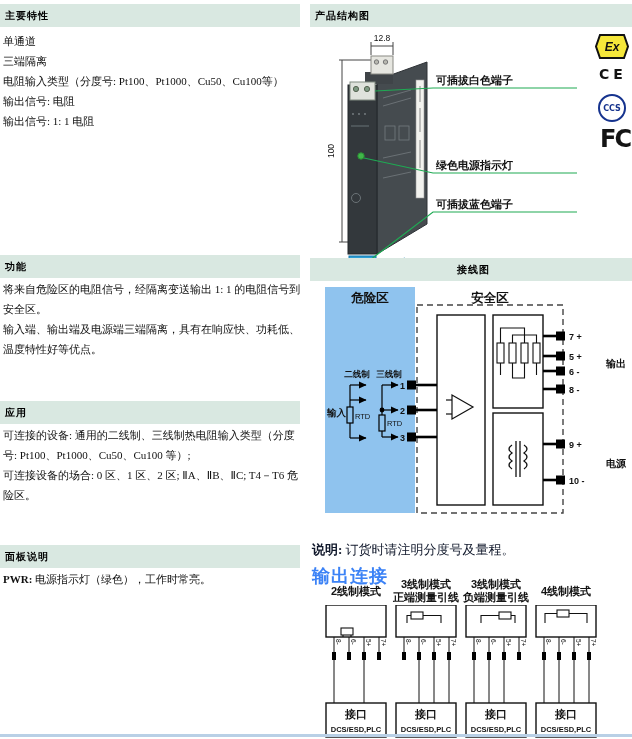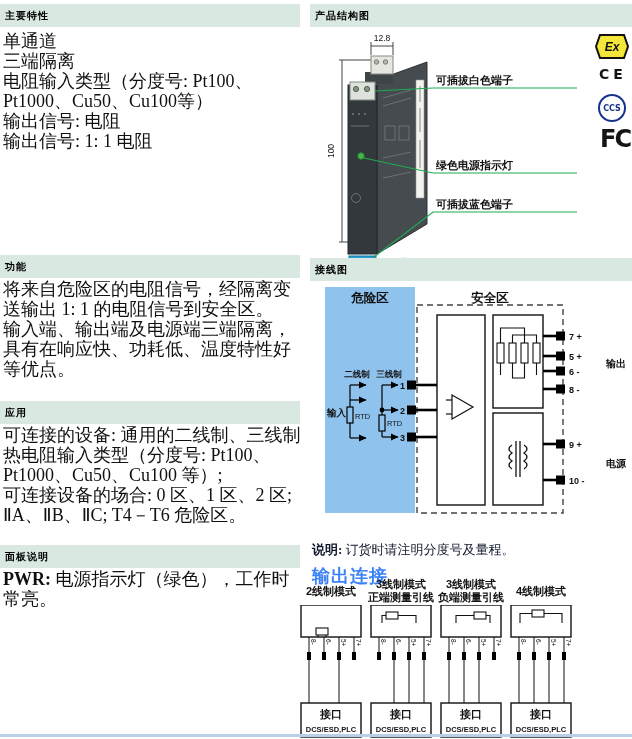--- a/index.html
+++ b/index.html
@@ -1,34 +1,34 @@
 <!DOCTYPE html>
 <html style="--header-bg: #d9e8e1; --hazard-blue: #8fc3ee; --callout-green: #1faa53; --terminal-blue: #2e9fd6; --led-green: #41b649; --ex-yellow: #f5e73a; --bottom-rule: #b9d0e6;"><head>
 <meta charset="utf-8">
 <style>
   html,body{margin:0;padding:0;background:#fff;}
   #page{position:relative;width:632px;height:739px;background:#fff;overflow:hidden;
         font-family:"Liberation Serif",serif;color:#111;}
   .bar{position:absolute;height:23px;box-sizing:border-box;background:var(--header-bg,#d9e8e1);
        font-weight:bold;font-size:10px;line-height:23px;padding-left:5px;color:#000;
        font-family:"Liberation Serif",serif;letter-spacing:1px;}
-  .btxt{position:absolute;font-size:18px;line-height:20px;color:#101010;}
+  .btxt{position:absolute;font-size:11px;line-height:20px;color:#101010;}
   .btxt div{min-height:20px;}
   .b{font-weight:bold;}
   .note-line{position:absolute;font-size:13px;color:#0f172a;}
   .subhead{position:absolute;font-weight:bold;font-size:18px;color:#3b82f6;letter-spacing:1px;}
   svg text{font-family:"Liberation Sans",sans-serif;fill:#111;}
   .cn{font-weight:bold;}
   .cert{position:absolute;text-align:center;}
   .cert-ce{font-family:"DejaVu Sans",sans-serif;font-weight:bold;font-size:14px;letter-spacing:4px;color:#141414;line-height:24px;}
   .cert-fcc{font-family:"DejaVu Sans",sans-serif;font-weight:bold;font-size:24px;letter-spacing:-2px;color:#141414;line-height:26px;}
   .cert-ccs{width:24px;height:24px;border:2px solid #16338e;border-radius:50%;
             display:flex;align-items:center;justify-content:center;
             font-family:"DejaVu Sans",sans-serif;font-weight:bold;font-size:8px;color:#16338e;}
-  .outrow{position:absolute;left:296px;top:577px;width:330px;display:flex;justify-content:flex-start;}
+  .outrow{position:absolute;left:296px;top:577px;width:330px;display:flex;justify-content:center;}
   .outcol{width:70px;display:flex;flex-direction:column;align-items:center;}
   .dtitle{height:28px;display:flex;flex-direction:column;justify-content:center;align-items:center;
           font-family:"Liberation Sans",sans-serif;font-size:11px;font-weight:bold;color:#141414;line-height:13px;}
   #bottom-rule{position:absolute;left:0;top:734px;width:632px;height:3px;background:var(--bottom-rule,#b9d0e6);}
 </style>
 </head>
 <body>
 
 <div id="page">
 
@@ -146,21 +146,21 @@
     </svg>
   </div>
   <div class="cert cert-ce" style="left:594px;top:62px;width:38px;"><span>CE</span></div>
   <div class="cert" style="left:598px;top:94px;">
     <div class="cert-ccs">
         <span>CCS</span>
       </div>
   </div>
   <div class="cert cert-fcc" style="left:596px;top:126px;width:38px;"><span>FC</span></div>
 
-  <div class="bar" style="left:310px;top:258px;width:322px;"><span>接线图</span></div>
+  <div class="bar" style="left:310px;top:258px;width:322px;text-align:center;"><span>接线图</span></div>
 
   <svg style="position:absolute;left:310px;top:283px;" width="322" height="250" viewBox="0 0 322 250">
     <defs>
       <marker id="arr" markerWidth="7" markerHeight="7" refX="6" refY="3" orient="auto">
         <path d="M0,0 L6.5,3 L0,6 Z" fill="#000"></path>
       </marker>
     </defs>
 
     <rect x="15" y="4" width="90" height="226" style="fill:var(--hazard-blue,#8fc3ee)"></rect>
     <text x="60" y="19" font-size="12.5" class="cn" text-anchor="middle">危险区</text>

